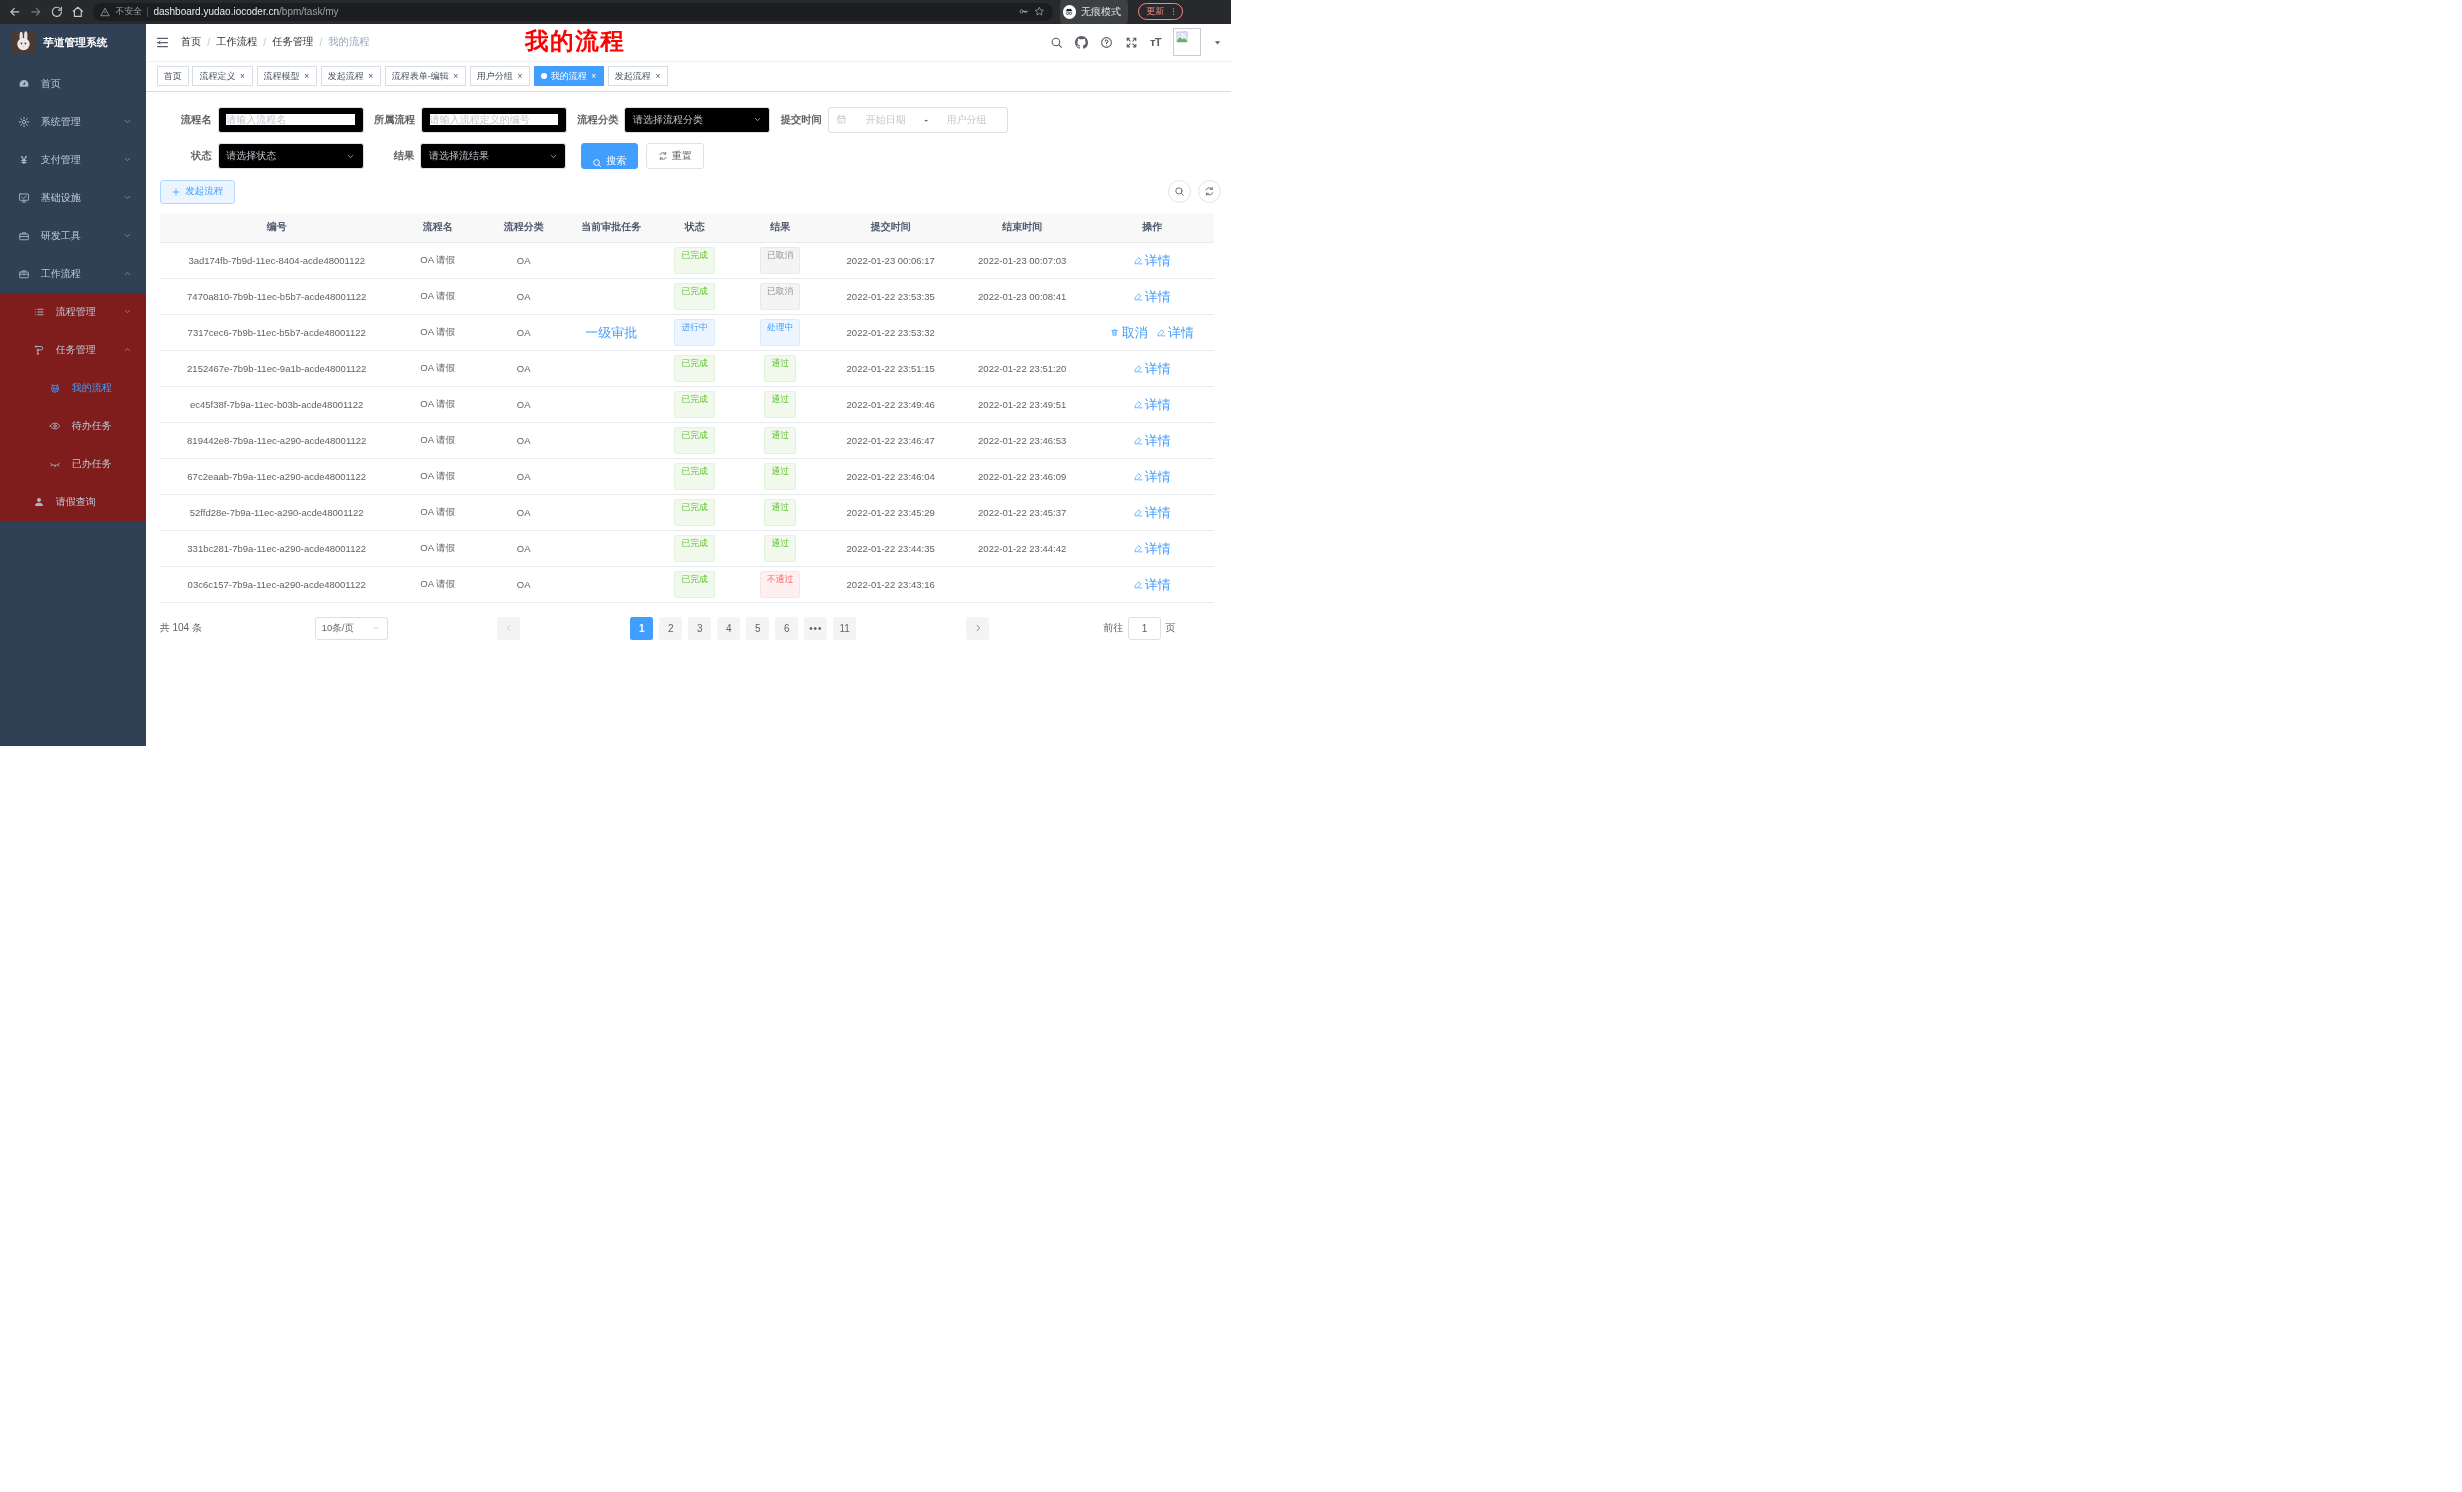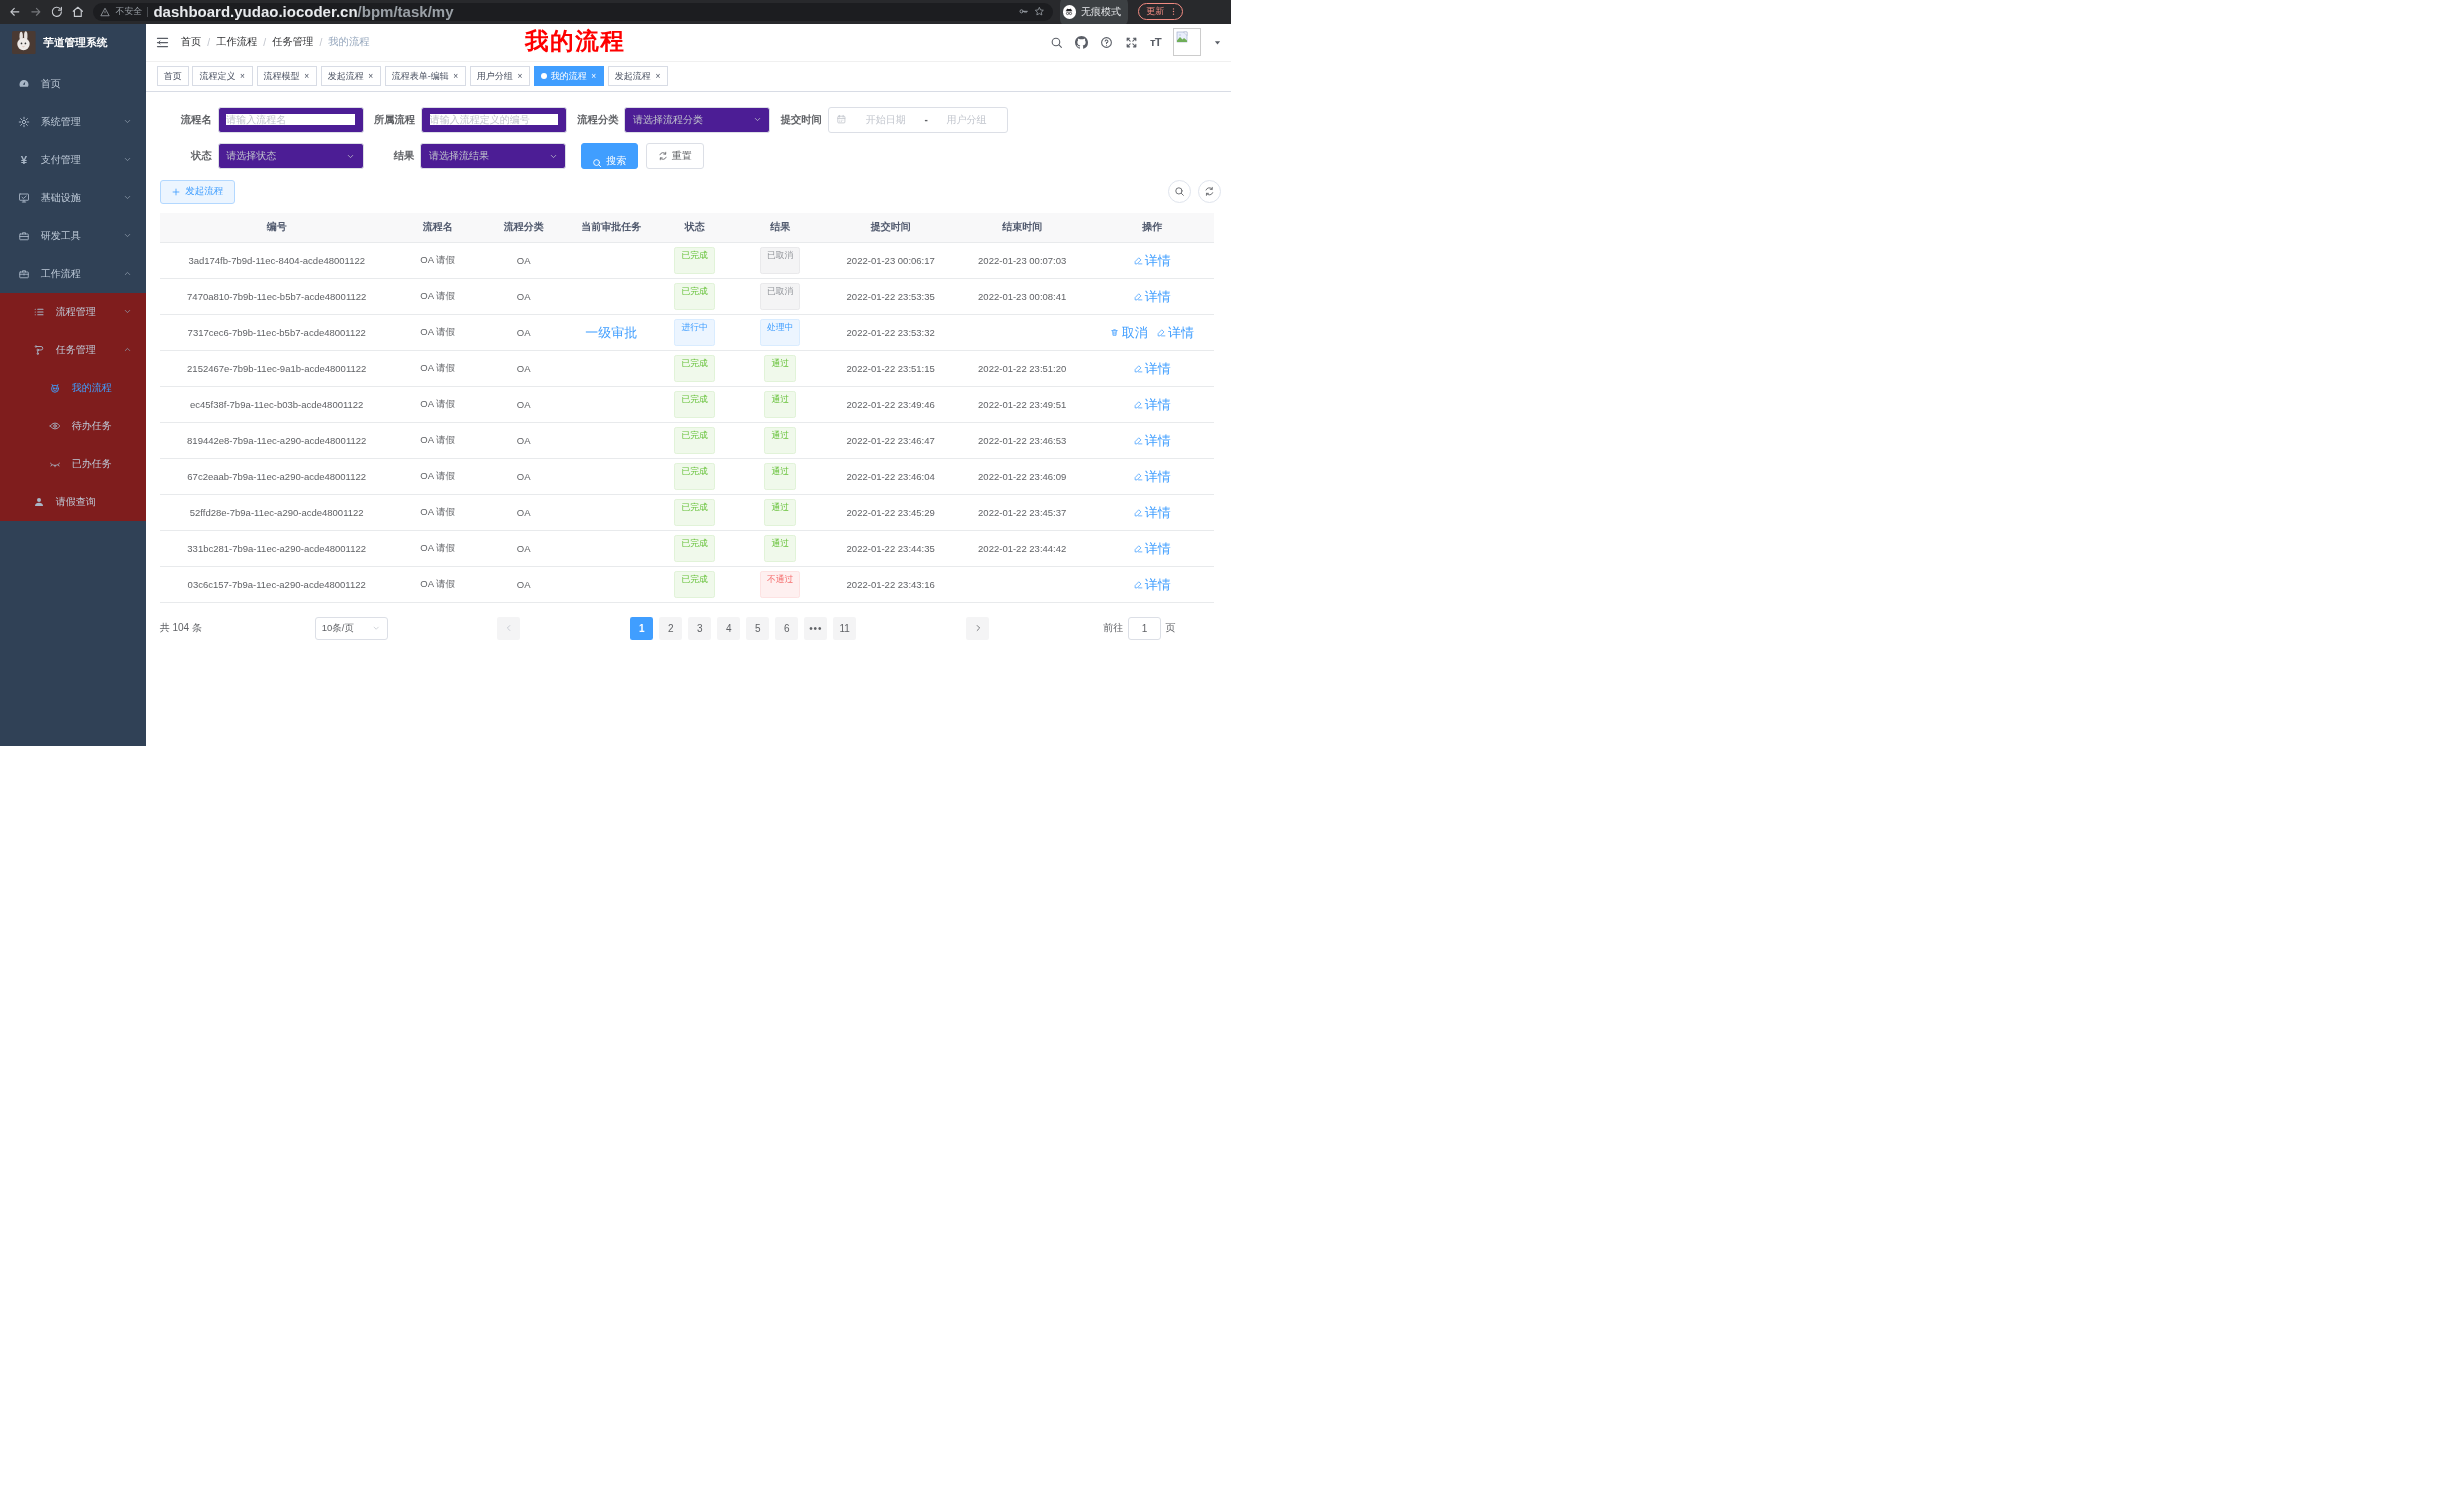--- a/index.html
+++ b/index.html
@@ -8,21 +8,21 @@
   svg { display:block; }
 
   
   .chrome { height:23.6px; background:#28292c; display:flex; align-items:center; padding:0 7.6px; gap:7.6px; }
   .chrome .navbtn { width:13.7px; height:13.7px; color:#c6c9ce; flex:none; }
   .omnibox { flex:none; width:960px; height:17.5px; background:#1c1d20; border-radius:9px;
     display:flex; align-items:center; padding:0 7.6px; gap:5.3px; color:#bdc1c6; }
   .omnibox .warn { width:10px; height:10px; color:#9aa0a6; }
   .omnibox .sec { font-size:8.8px; color:#9aa0a6; }
   .omnibox .odiv { width:0.8px; height:10px; background:#4a4d51; }
-  .omnibox .url { font-size:15px; color:#e8eaed; flex:1; white-space:nowrap;font-weight:bold; }
+  .omnibox .url { font-size:10px; color:#e8eaed; flex:1; white-space:nowrap; }
   .omnibox .url .path { color:#9aa0a6; }
   .omnibox .keyic, .omnibox .staric { width:10.7px; height:10.7px; color:#9aa0a6; }
   .incog { height:33px; background:#3c4043; border-radius:9px; display:flex; align-items:center;
     gap:4.6px; padding:0 7.6px 0 2.3px; color:#e8eaed; font-size:10px; flex:none; }
   .incog .hat { width:13.7px; height:13.7px; background:#fff; border-radius:50%; display:flex; align-items:center; justify-content:center; }
   .incog .hat svg { width:10px; height:10px; }
   .updatepill { height:16.7px; border:1.1px solid #f28b82; border-radius:9px; color:#f28b82;
     display:flex; align-items:center; gap:4.6px; padding:0 4.6px 0 7.6px; font-size:9px; flex:none; margin-left:1.5px; }
   .updatepill svg { width:9px; height:9px; }
 
@@ -68,21 +68,21 @@
   .tag-item .dot { width:6px; height:6px; border-radius:50%; background:#fff; display:none; }
   .tag-item.active { background:#409eff; border-color:#409eff; color:#fff; }
   .tag-item.active .dot { display:block; }
   .tag-item .x { font-size:8.4px; line-height:1; padding:0.8px; }
 
   
   .content { flex:1; background:#fff; padding:9px 11.4px 0 13.7px; overflow:hidden; }
   .filter-row { display:flex; align-items:center; margin:6px 0 10.7px 9px; }
   .f-label { width:43px; text-align:right; margin-right:6px; font-size:10.3px; font-weight:bold; color:#606266; flex:none; white-space:nowrap; }
   .f-input, .f-select { width:146px; height:26px; border:0.8px solid #dcdfe6; border-radius:3px;
-    display:flex; align-items:center; padding:0 7.6px; font-size:10px; color:#606266; background:#4c1d95; }
+    display:flex; align-items:center; padding:0 7.6px; font-size:10px; color:#606266; background:#000000; }
   input.raw { border:none; outline:none; width:100%; font-size:10px; color:#606266;
     font-family:"Liberation Sans","DejaVu Sans",sans-serif; }
   input.raw::placeholder { color:#c0c4cc; }
   .f-select { justify-content:space-between; cursor:pointer; }
   .f-select .ph { color:#c0c4cc; }
   .f-select .sc { width:9px; height:9px; color:#c0c4cc; }
   .f-gap { width:8.4px; flex:none; }
   .f-gap-lg { width:30px; flex:none; }
   .daterange { width:180px; height:26px; border:0.8px solid #dcdfe6; border-radius:3px; display:flex;
     align-items:center; padding:0 7.6px; gap:6px; font-size:10px; color:#c0c4cc; }

